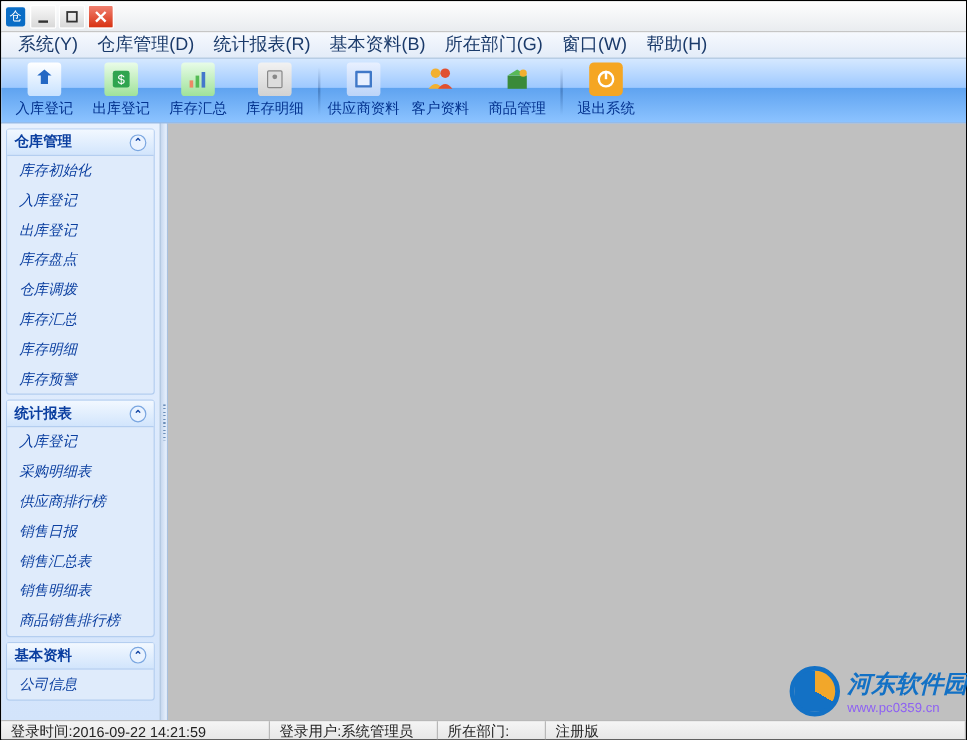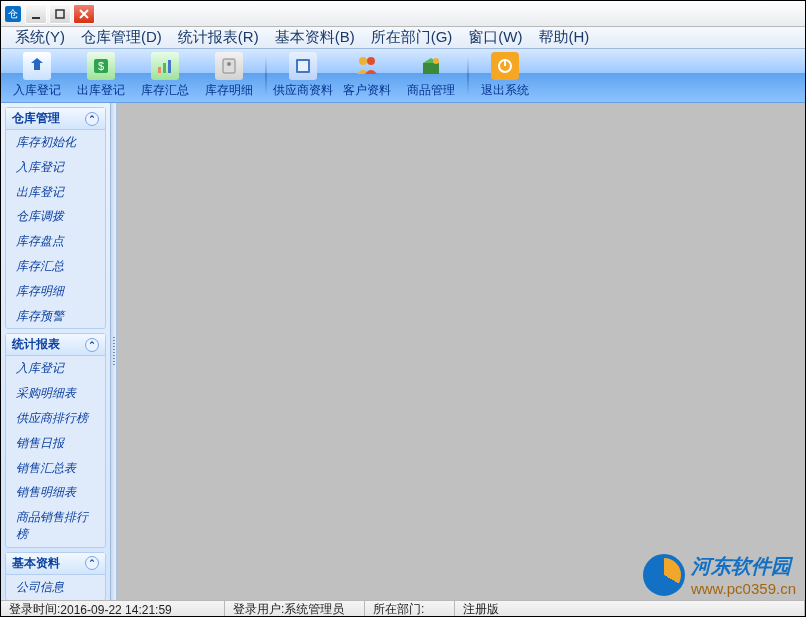--- a/index.html
+++ b/index.html
@@ -16,39 +16,39 @@
 .menubar { height: 22px; background: linear-gradient(#f6f9fe,#e3ecf8); border-bottom: 1px solid #9db8d8; display: flex; align-items: center; padding: 0 6px; font-size: 15px; color: #1a3a6a; }
 .menu-item { padding: 2px 8px; cursor: pointer; }
 
 .toolbar { height: 54px; background: linear-gradient(#d5e8ff,#9ec9ff 45%,#5fa3f0 46%,#8cc3ff); border-bottom: 1px solid #6a9edc; display: flex; align-items: center; padding: 0 4px; }
 .tool-btn { width: 64px; height: 50px; display: flex; flex-direction: column; align-items: center; justify-content: center; cursor: pointer; border-radius: 3px; }
 .tool-icon { width: 28px; height: 28px; display: flex; align-items: center; justify-content: center; margin-bottom: 2px; border-radius: 3px; }
 .tool-label { font-size: 12px; color: #04338f; }
 .tool-sep { width: 2px; height: 40px; background: linear-gradient(rgba(0,0,0,0),rgba(0,30,80,.25),rgba(0,0,0,0)); margin: 0 4px; }
 
 .workspace { display: flex; height: 497px; }
-.sidebar-wrap { width: 110px; background: linear-gradient(#e8f1fe,#d3e4fb); border-right: 1px solid #9db8d8; overflow-y: auto; }
+.sidebar-wrap { width: 133px; background: linear-gradient(#e8f1fe,#d3e4fb); border-right: 1px solid #9db8d8; overflow-y: auto; }
 .side-group { margin: 4px; border: 1px solid #b4cef0; border-radius: 3px; background: #dfebfb; }
 .side-head { height: 22px; background: linear-gradient(#f2f8ff,#d2e5fc); display: flex; align-items: center; justify-content: space-between; padding: 0 6px; font-size: 12px; font-weight: bold; color: #0b3fa0; border-bottom: 1px solid #b4cef0; cursor: pointer; }
 .chev { width: 14px; height: 14px; border: 1px solid #7aa6e0; border-radius: 50%; display: flex; align-items: center; justify-content: center; font-size: 9px; color: #0b3fa0; background: #eaf3ff; }
 .side-item { font-size: 12px; color: #0b3fa0; padding: 4px 10px; cursor: pointer; line-height: 1.4; font-style: italic; }
 
 .splitter { width: 6px; background: linear-gradient(90deg,#c6d7ee,#e8f1fe); cursor: col-resize; border-right: 1px solid #a8c0de; display:flex; align-items:center; justify-content:center; }
 .splitter::before{content:"";width:2px;height:30px;background:repeating-linear-gradient(#6a8db8 0 1px,transparent 1px 3px);}
 
 .mdi { flex: 1; background: #c0c0c0; }
 
 .statusbar { height: 18px; background: linear-gradient(#f5f5f5,#e5e5e5); border-top: 1px solid #b8b8b8; display: flex; font-size: 12px; color: #222; }
 .sb-cell { padding: 1px 8px; border-right: 1px solid #b8b8b8; display: flex; align-items: center; white-space: nowrap; }
 
-.watermark { position: absolute; right: 10px; bottom: 20px; display: flex; align-items: center; opacity: .95; pointer-events:none;}
+.watermark { position: absolute; right: 0; bottom: 20px; display: flex; align-items: center; opacity: .95; pointer-events:none;}
 .wm-logo { width: 42px; height: 42px; border-radius: 50%; border: 4px solid #0a6dc6; background: conic-gradient(#f5a623 0 120deg,#0a6dc6 120deg 360deg); margin-right: 6px; }
 .wm-text { display: flex; flex-direction: column; }
 .wm-main { font-size: 20px; font-weight: bold; color: #0a6dc6; font-style: italic; }
-.wm-url { font-size: 15px; color: #a16207; }
+.wm-url { font-size: 11px; color: #8b5cf6; }
 
 ::-webkit-scrollbar{width:16px}
 ::-webkit-scrollbar-track{background:#ece9d8;border:1px solid #c1bfa8}
 ::-webkit-scrollbar-thumb{background:linear-gradient(#dfe9fb,#b9cef0);border:1px solid #8aa8d0}
 ::-webkit-scrollbar-button{height:16px;background:linear-gradient(#f2f6fd,#d3e2f8);border:1px solid #8aa8d0}
 </style>
 </head>
 <body>
 
 <div class="titlebar">
@@ -165,22 +165,22 @@
 <div class="workspace">
   <div class="sidebar-wrap">
     <div class="side-group">
       <div class="side-head">
           <span>仓库管理</span>
           <span class="chev">⌃</span>
         </div>
       <div class="side-item">库存初始化</div>
       <div class="side-item">入库登记</div>
       <div class="side-item">出库登记</div>
+      <div class="side-item">库存盘点</div>
       <div class="side-item">仓库调拨</div>
-      <div class="side-item">库存盘点</div>
       <div class="side-item">库存汇总</div>
       <div class="side-item">库存明细</div>
       <div class="side-item">库存预警</div>
     </div>
     <div class="side-group">
       <div class="side-head">
           <span>统计报表</span>
           <span class="chev">⌃</span>
         </div>
       <div class="side-item">入库登记</div>

